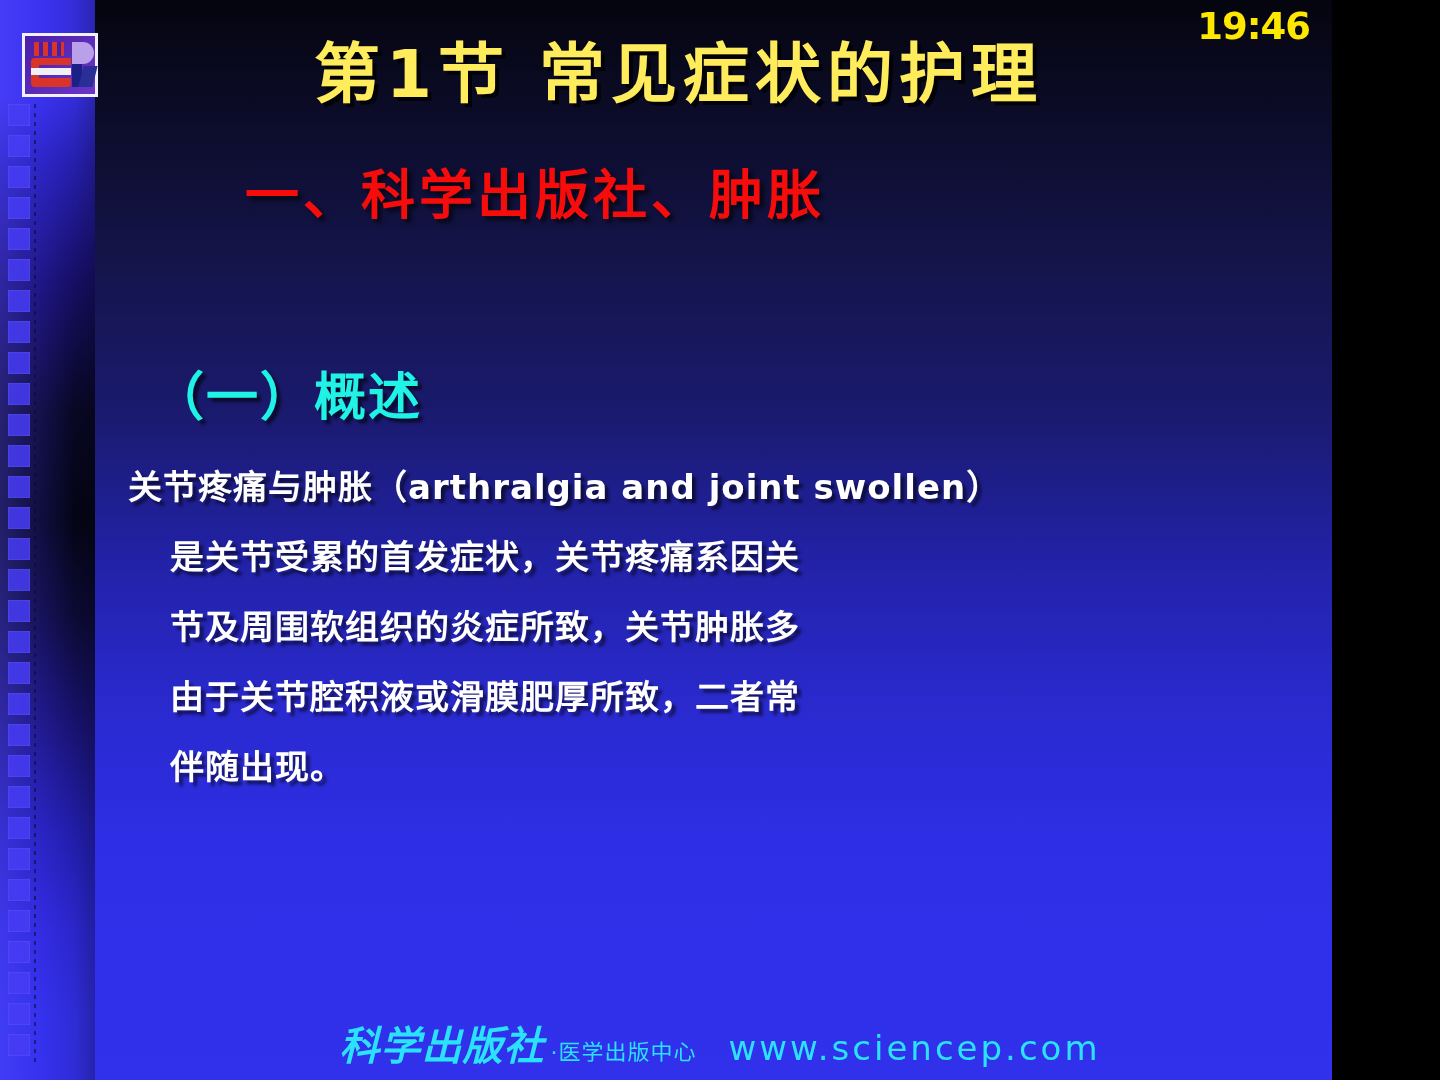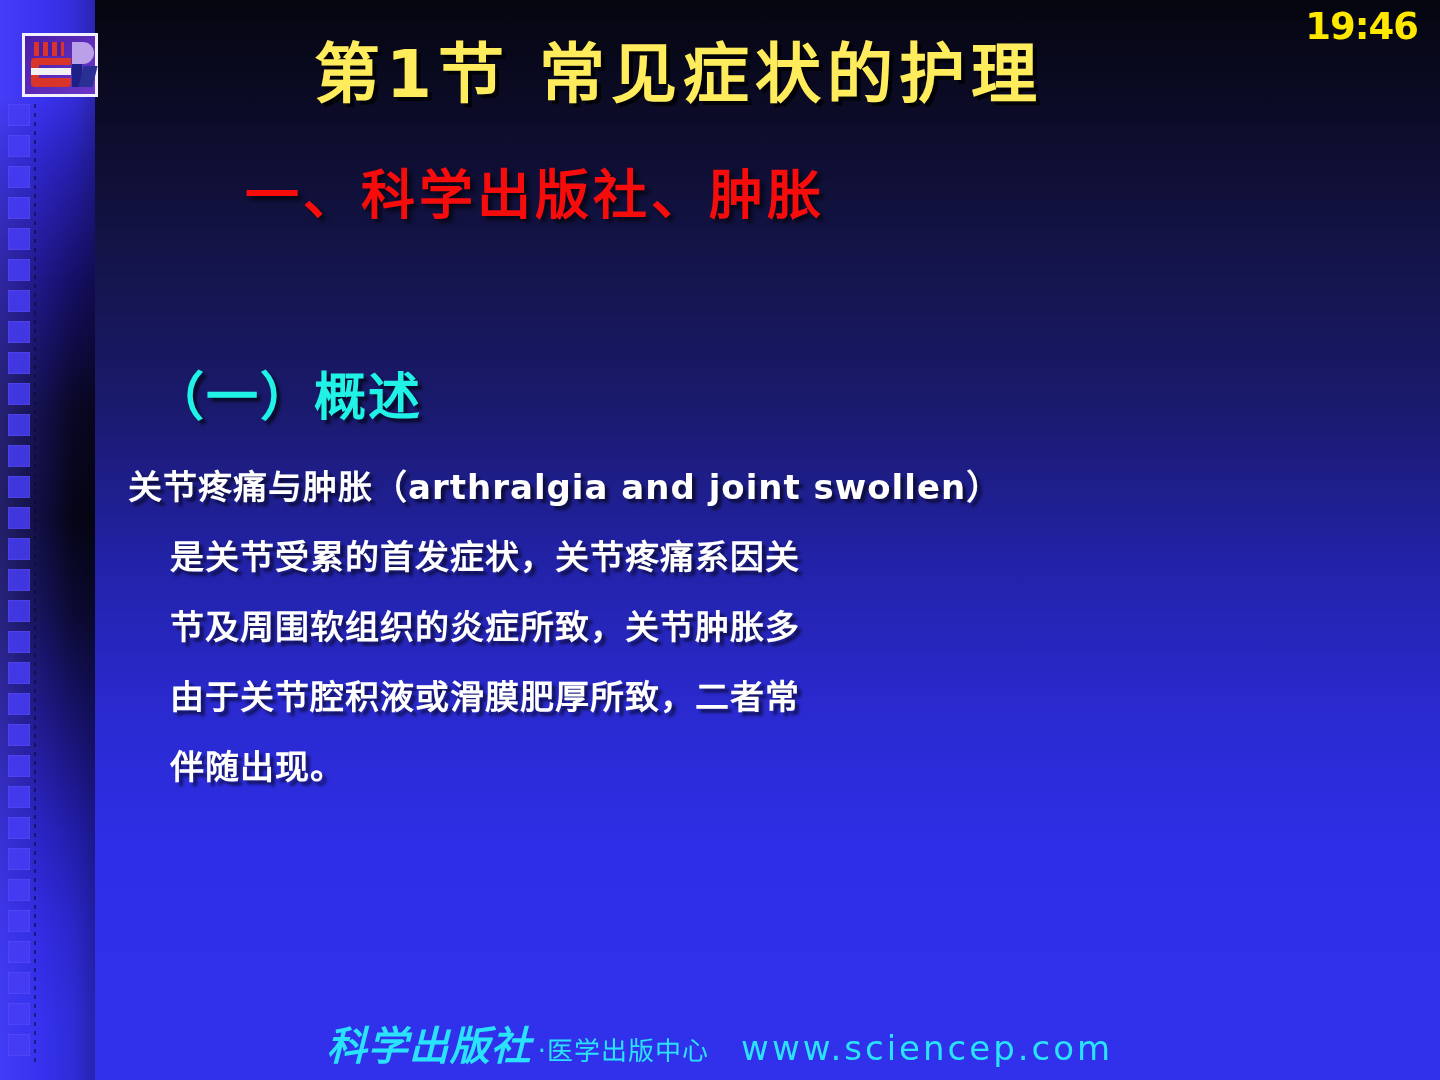--- a/index.html
+++ b/index.html
@@ -7,21 +7,21 @@
     margin: 0;
     padding: 0;
     background: #000;
   }
   body {
     font-family: "DejaVu Sans", "Liberation Sans", sans-serif;
   }
 
   .slide {
     position: relative;
-    width: 1440px;
+    width: 1332px;
     height: 1080px;
     overflow: hidden;
     
     background: linear-gradient(to bottom,
         #05050f 0%,
         #0a0a22 8%,
         #131345 22%,
         #1a1a6e 38%,
         #2222a8 52%,
         #2a2ad0 66%,
@@ -219,21 +219,21 @@
     font-family: "DejaVu Sans", "Liberation Sans", sans-serif;
     font-size: 40px;
     font-weight: bold;
     font-style: italic;
     color: #2ae2fb;
     letter-spacing: 1px;
     line-height: 1;
   }
   .footer-dept {
     font-family: "DejaVu Sans", "Liberation Sans", sans-serif;
-    font-size: 26px;
+    font-size: 22px;
     color: #2ae2fb;
     letter-spacing: 1px;
     line-height: 1;
   }
   .footer-url {
     font-family: "DejaVu Sans", "Liberation Sans", sans-serif;
     font-size: 34px;
     color: #2ae2fb;
     letter-spacing: 3px;
     line-height: 1;

